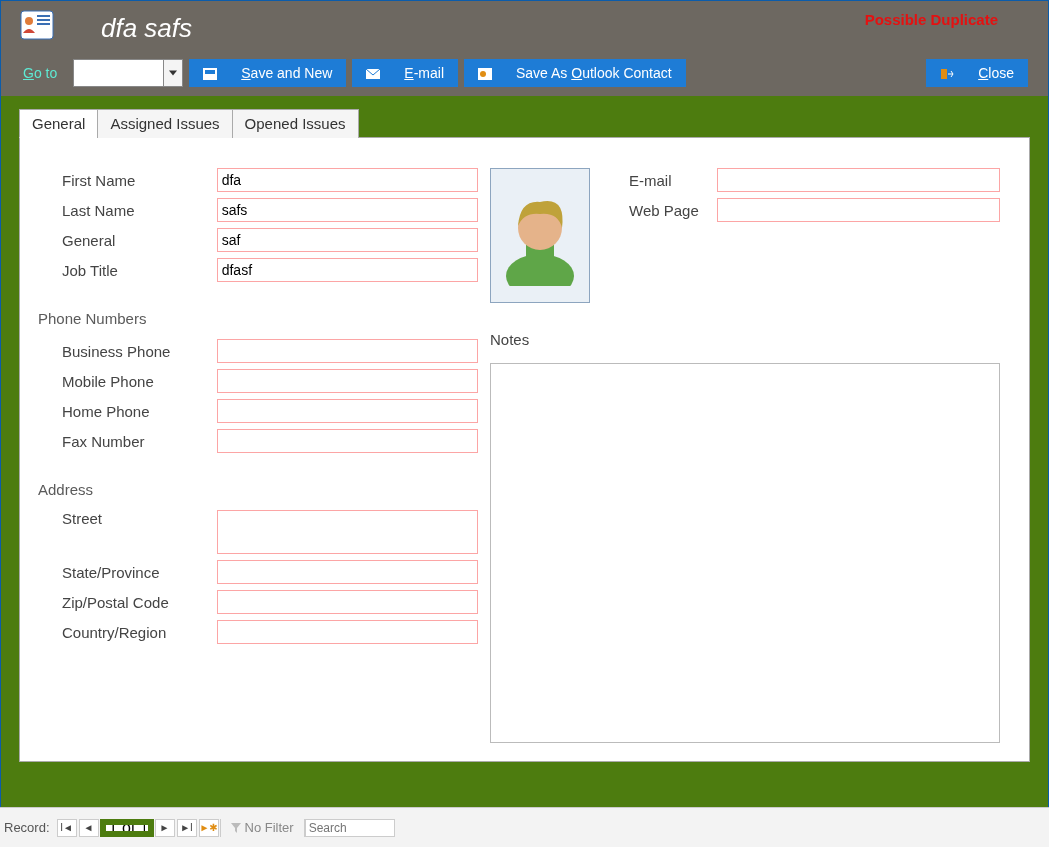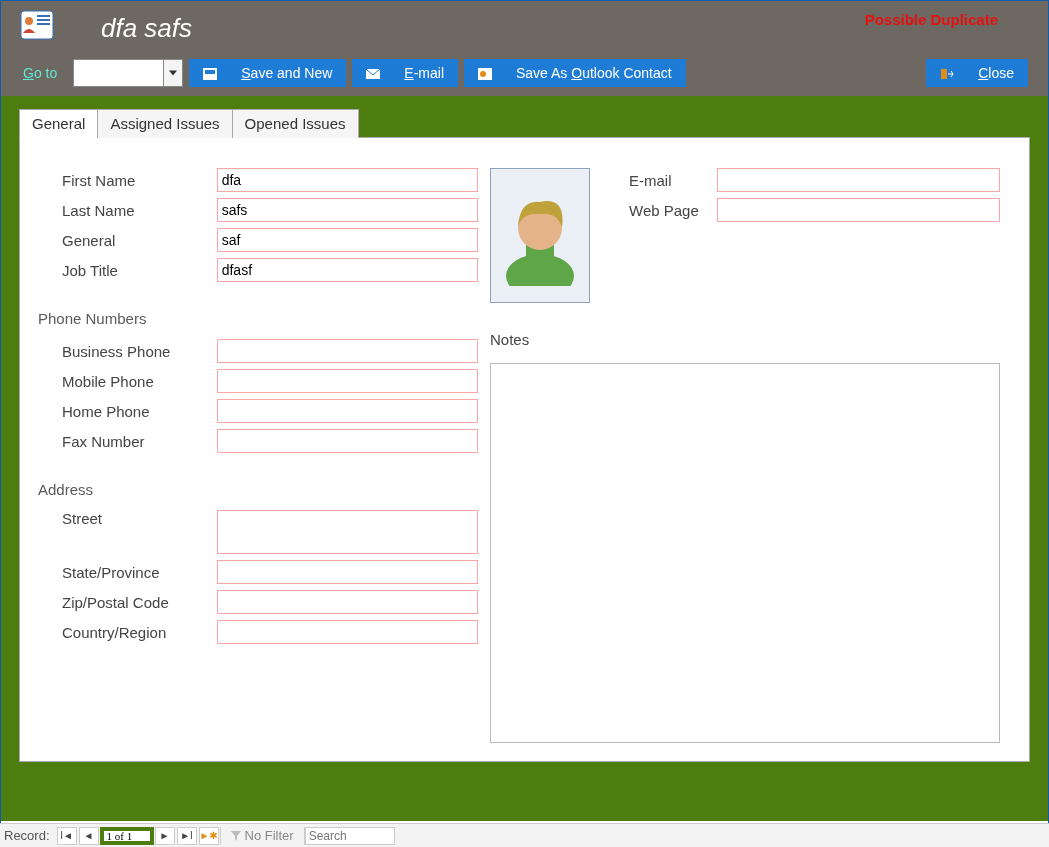--- a/index.html
+++ b/index.html
@@ -209,21 +209,21 @@
     width: 510px;
     height: 380px;
     border: 1px solid #bbb;
     background: #fff;
   }
   .statusbar {
     position: absolute;
     left: 0;
     bottom: 0;
     width: 100%;
-    height: 24px;
+    height: 40px;
     background: #f3f3f3;
     border-top: 1px solid #ccc;
     display: flex;
     align-items: center;
     font-size: 13px;
     color: #555;
   }
   .sb-label { padding: 0 6px 0 4px; }
   .nav-btn {
     width: 20px;
@@ -234,24 +234,24 @@
     display: inline-flex;
     align-items: center;
     justify-content: center;
     cursor: pointer;
     font-size: 10px;
     color: #444;
   }
   .rec-input {
     width: 54px;
     height: 18px;
-    border: 4px solid #4d7c0f;
-    font-size: 11px;
+    border: 6px solid #4d7c0f;
+    font-size: 16px;
     padding: 0 3px;
-    font-family: Liberation Serif, serif;
+    font-family: Liberation Sans, sans-serif;
   }
   .nofilter {
     color: #888;
     padding: 0 10px;
     border-left: 1px solid #ccc;
     border-right: 1px solid #ccc;
     height: 18px;
     display: inline-flex;
     align-items: center;
     gap: 4px;

